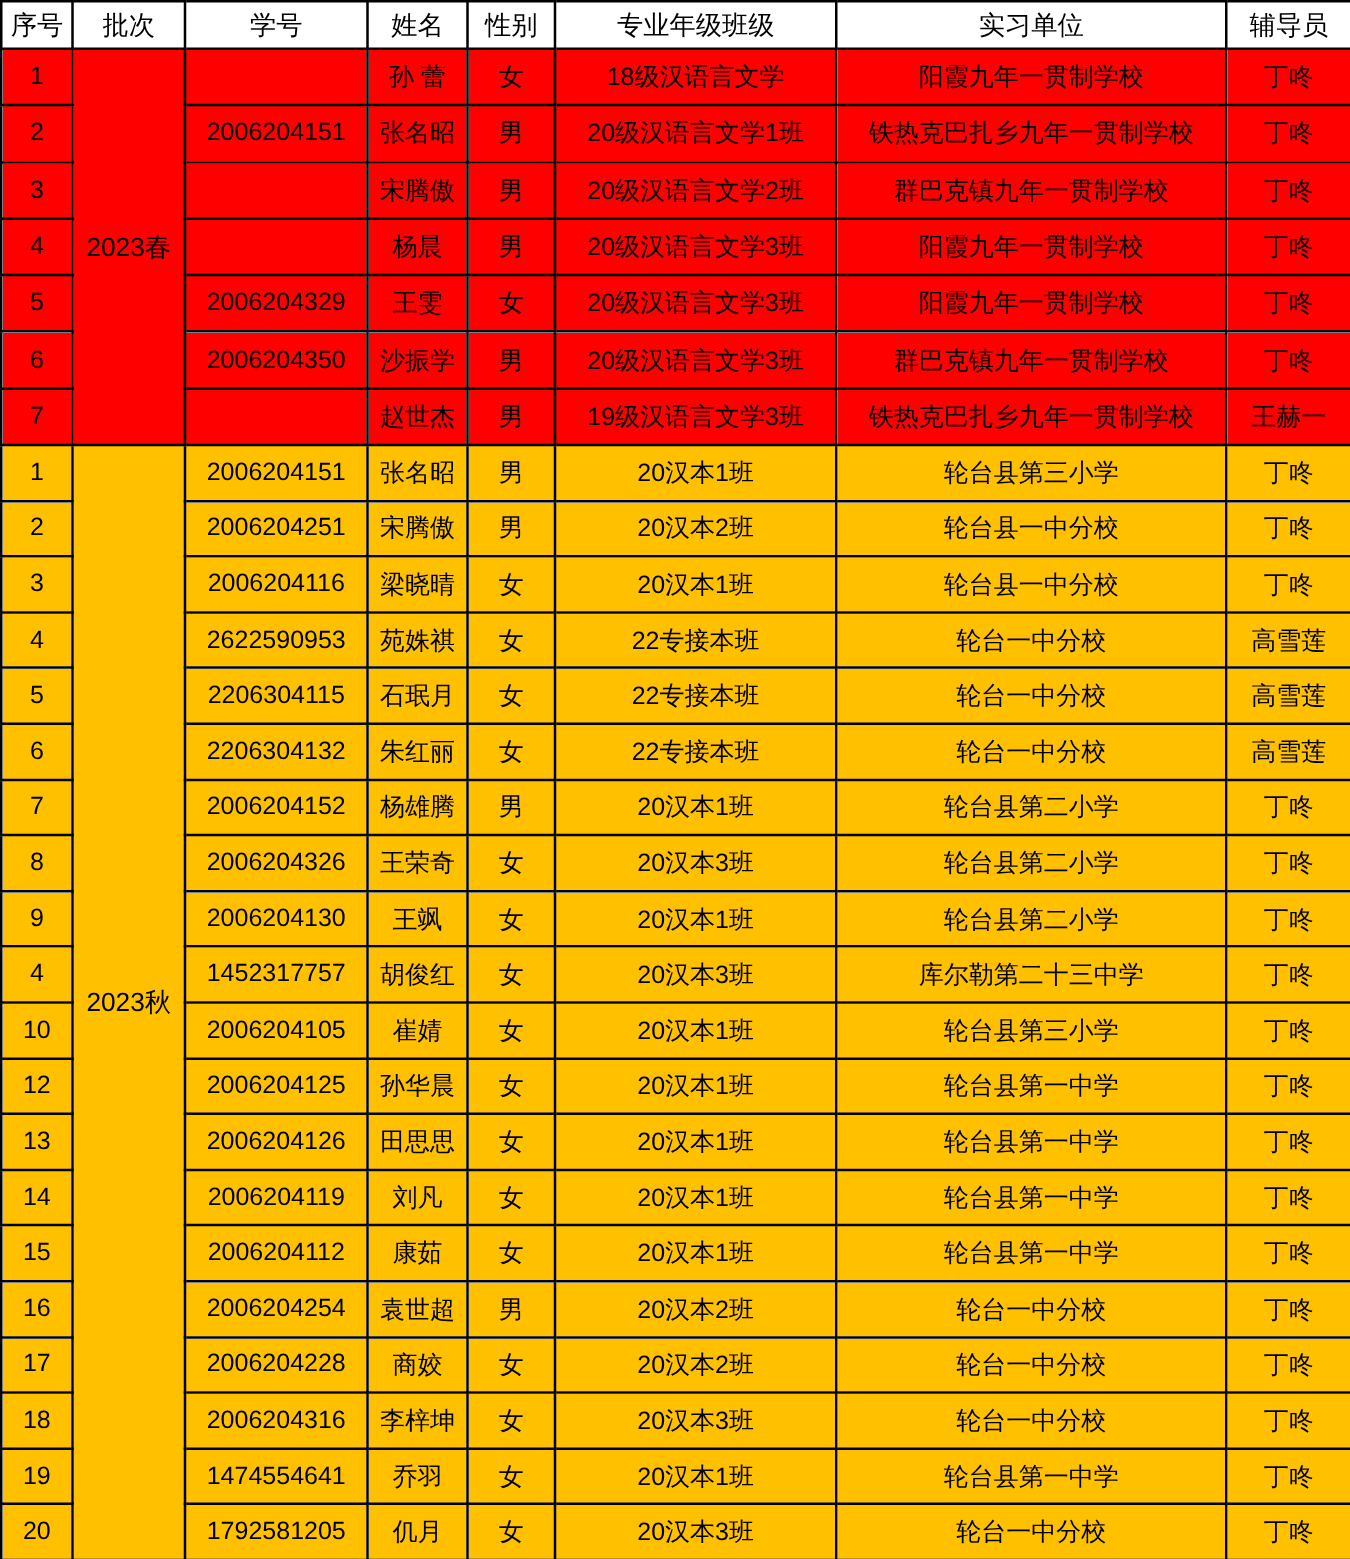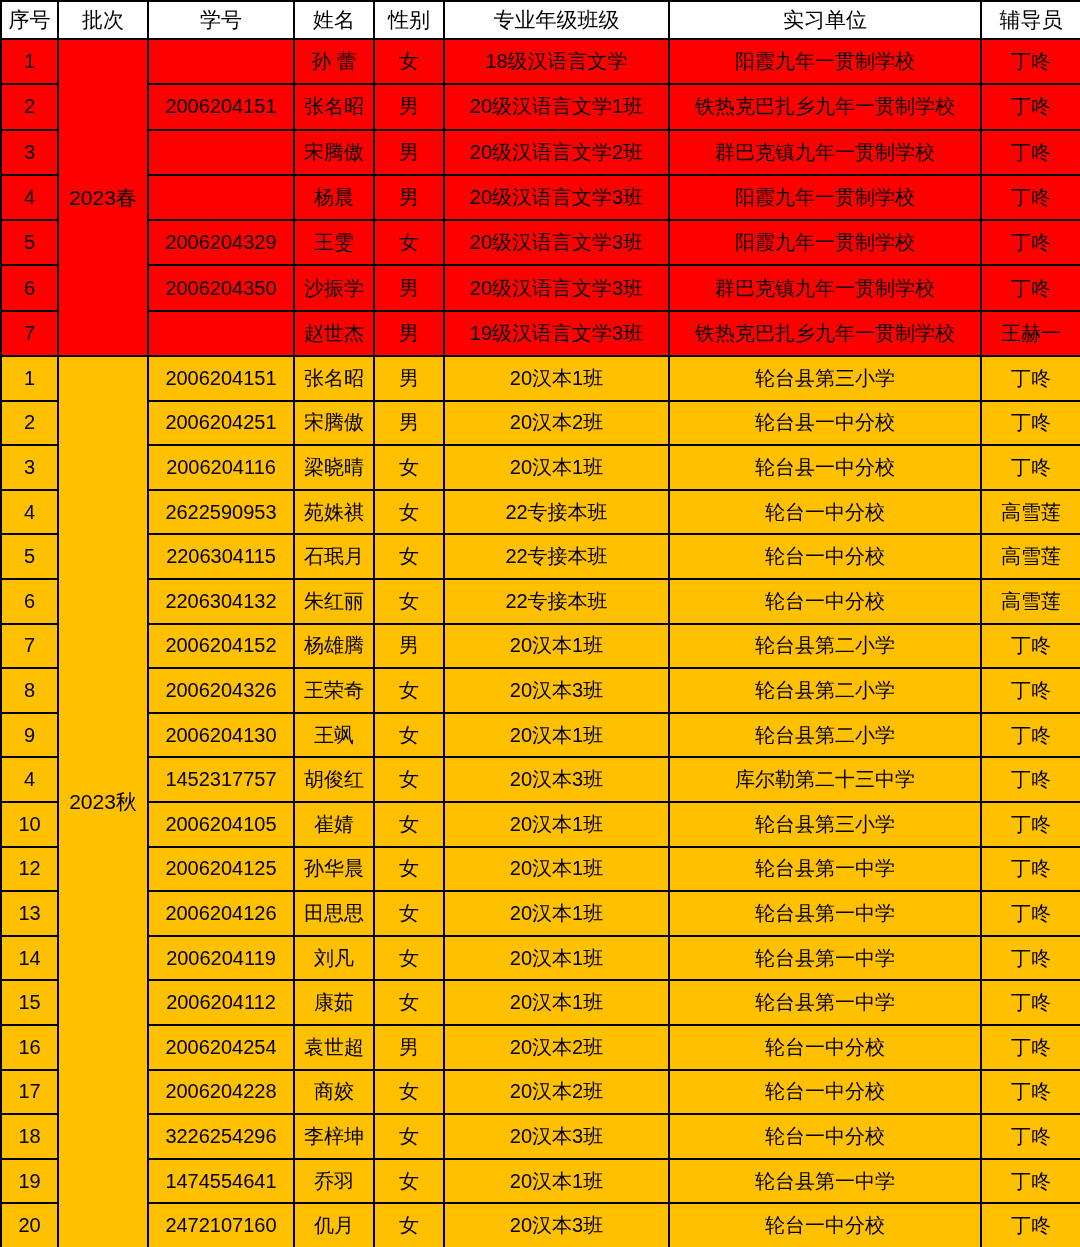--- a/index.html
+++ b/index.html
@@ -271,39 +271,39 @@
         <td>17</td>
         <td>2006204228</td>
         <td>商姣</td>
         <td>女</td>
         <td>20汉本2班</td>
         <td>轮台一中分校</td>
         <td>丁咚</td>
       </tr>
       <tr>
         <td>18</td>
-        <td>3226254296</td>
+        <td>2006204316</td>
         <td>李梓坤</td>
         <td>女</td>
         <td>20汉本3班</td>
         <td>轮台一中分校</td>
         <td>丁咚</td>
       </tr>
       <tr>
         <td>19</td>
         <td>1474554641</td>
         <td>乔羽</td>
         <td>女</td>
         <td>20汉本1班</td>
         <td>轮台县第一中学</td>
         <td>丁咚</td>
       </tr>
       <tr>
         <td>20</td>
-        <td>2472107160</td>
+        <td>1792581205</td>
         <td>仉月</td>
         <td>女</td>
         <td>20汉本3班</td>
         <td>轮台一中分校</td>
         <td>丁咚</td>
       </tr>
     </tbody>
   </table>
 
 </body></html>

